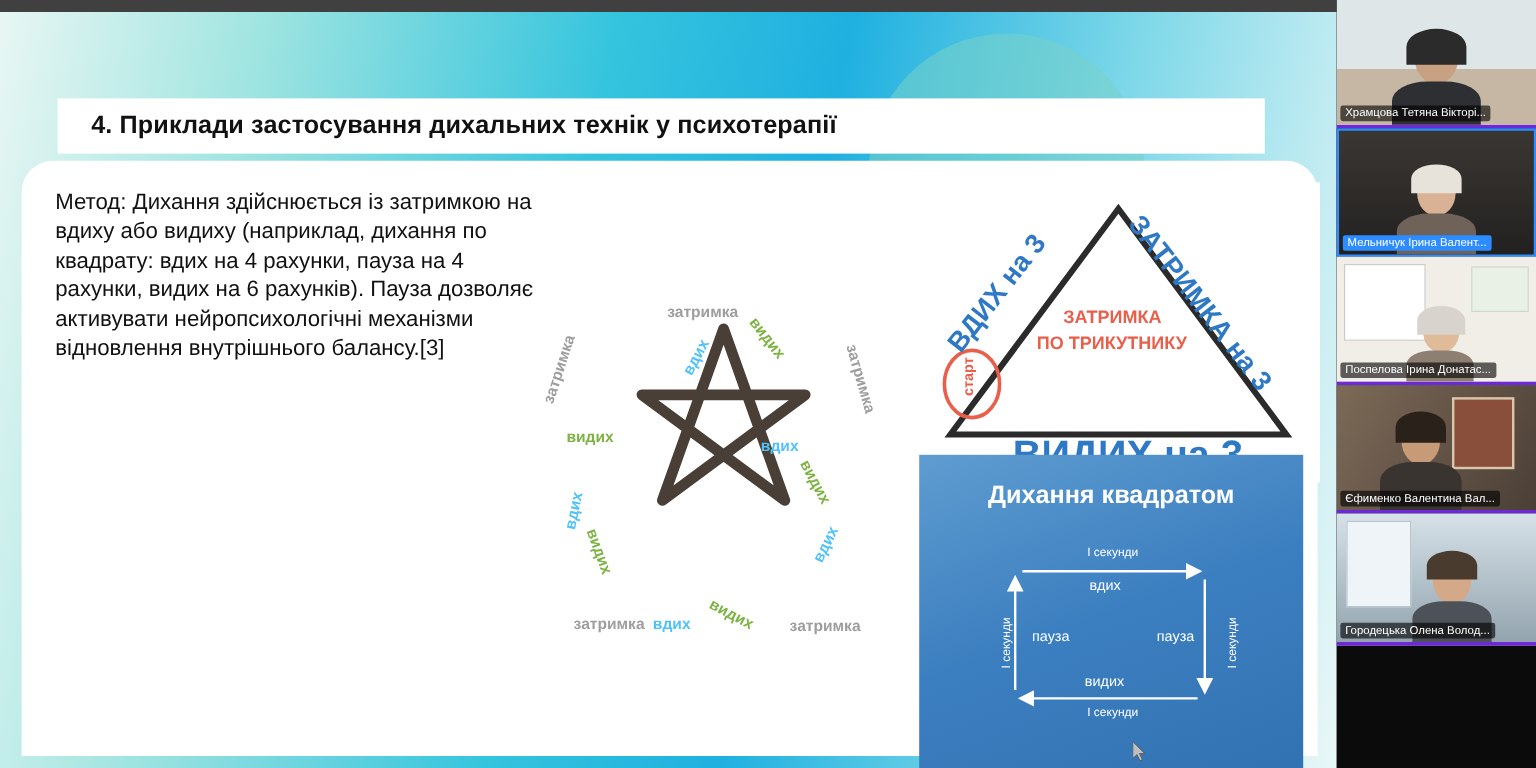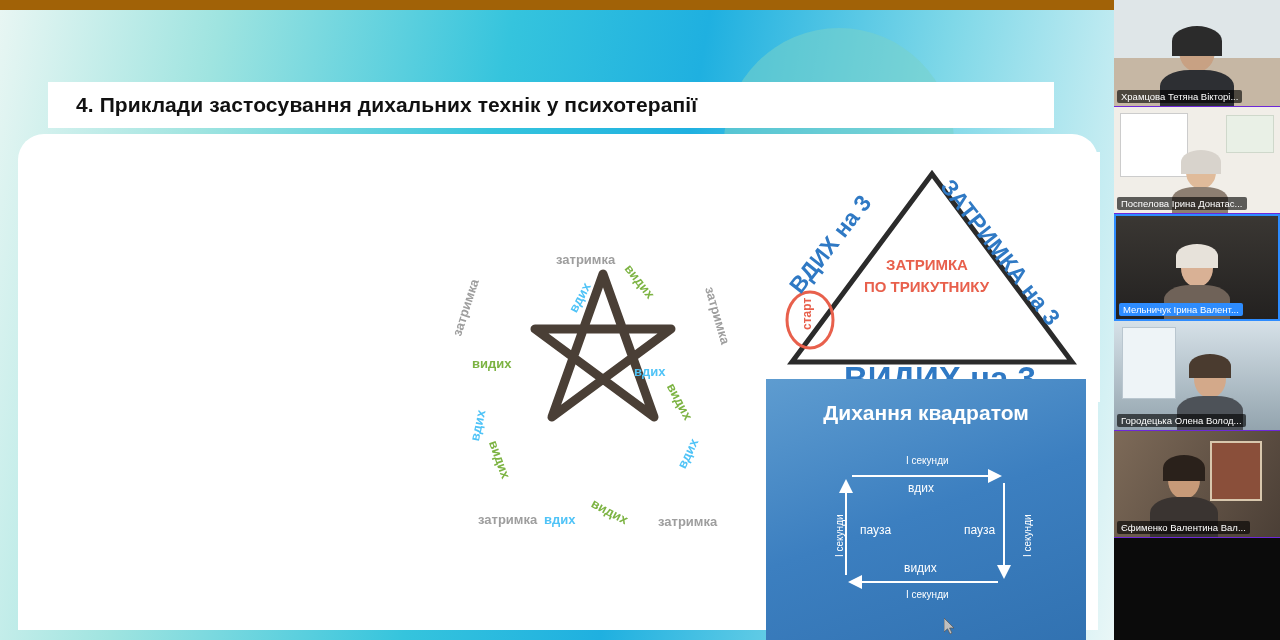--- a/index.html
+++ b/index.html
@@ -16,21 +16,21 @@
     background: #000;
   }
 
   
   #share-area {
     position: absolute;
     left: 0;
     top: 0;
     width: 1114px;
     height: 640px;
-    background: #a16207;
+    background: #404040;
     overflow: hidden;
   }
   #slide {
     position: absolute;
     left: 0;
     top: 10px;
     width: 1114px;
     height: 630px;
     background: linear-gradient(100deg, #e8f6f3 0%, #9fe4e0 18%, #35c4dd 42%, #1fb0e0 58%, #7fd8e8 78%, #eaf7f7 100%);
     overflow: hidden;
@@ -176,21 +176,21 @@
     top: 0;
     width: 166px;
     height: 640px;
     background: #0b0b0b;
   }
   .tile {
     position: relative;
     width: 166px;
     height: 107px;
     overflow: hidden;
-    border-bottom: 1px solid #6d28d9;
+    border-bottom: 3px solid #6d28d9;
     box-sizing: border-box;
   }
   .tile .name {
     position: absolute;
     left: 3px;
     bottom: 3px;
     max-width: 158px;
     padding: 1px 4px;
     background: rgba(0, 0, 0, 0.62);
     color: #fff;
@@ -226,20 +226,21 @@
 
       <div class="slide-orb"></div>
 
       <div class="slide-title-band">
         <span class="t">4. Приклади застосування дихальних технік у психотерапії</span>
       </div>
 
       <div class="slide-card">
 
         <div class="body-text">
+          <p>Метод: Дихання здійснюється із затримкою на вдиху або видиху (наприклад, дихання по квадрату: вдих на 4 рахунки, пауза на 4 рахунки, видих на 6 рахунків). Пауза дозволяє активувати нейропсихологічні механізми відновлення внутрішнього балансу.[3]</p>
         </div>
 
         <div class="star-fig">
           <svg width="330" height="340" viewBox="0 0 330 340">
             <polygon points="165,62 216,205 97,117 233,117 114,205" fill="none" stroke="#4a3f36" stroke-width="9" stroke-linejoin="round" stroke-linecap="round"></polygon>
           </svg>
           <span class="star-lbl lbl-gray" style="left:118px; top:40px;">затримка</span>
           <span class="star-lbl lbl-green" style="left:182px; top:62px; transform:rotate(52deg);">видих</span>
           <span class="star-lbl lbl-blue" style="left:126px; top:78px; transform:rotate(-62deg);">вдих</span>
           <span class="star-lbl lbl-blue" style="left:196px; top:152px;">вдих</span>
@@ -307,58 +308,58 @@
     <div class="tile" style="background:#cfd7d9;">
       <div style="position:absolute;left:0;top:0;right:0;bottom:0;background:linear-gradient(#dfe6e8 55%,#c6b7a4 55%);"></div>
       <div class="person" style="width:78px;height:84px;">
         <div class="head" style="left:21px;top:8px;width:36px;height:42px;background:#c8a183;"></div>
         <div class="head" style="left:14px;top:4px;width:50px;height:30px;background:#2b2b2b;border-radius:50% 50% 0 0;"></div>
         <div class="torso" style="left:2px;top:48px;width:74px;height:40px;background:#2d2f33;"></div>
       </div>
       <span class="name">Храмцова Тетяна Вікторі...</span>
     </div>
 
+    <div class="tile active" style="background:#2b2a28;">
+      <div style="position:absolute;left:0;top:0;right:0;bottom:0;background:linear-gradient(#3a3733,#232120);"></div>
+      <div class="person" style="width:70px;height:80px;">
+        <div class="head" style="left:19px;top:10px;width:32px;height:38px;background:#d9b195;"></div>
+        <div class="head" style="left:14px;top:5px;width:42px;height:24px;background:#e7e2da;border-radius:50% 50% 0 0;"></div>
+        <div class="torso" style="left:2px;top:46px;width:66px;height:36px;background:#6f6258;"></div>
+      </div>
+      <span class="name" style="background:#2d8cff;">Мельничук Ірина Валент...</span>
+    </div>
+
     <div class="tile" style="background:#e9e6df;">
       <div style="position:absolute;left:0;top:0;right:0;bottom:0;background:#f1eee8;"></div>
       <div style="position:absolute;left:6px;top:6px;width:66px;height:62px;background:#fff;border:1px solid #ccc;"></div>
       <div style="position:absolute;right:6px;top:8px;width:46px;height:36px;background:#e9f0e6;border:1px solid #cfd8cb;"></div>
       <div class="person" style="width:60px;height:66px;left:52%;">
         <div class="head" style="left:16px;top:8px;width:30px;height:34px;background:#e0bb9a;"></div>
         <div class="head" style="left:11px;top:3px;width:40px;height:24px;background:#d8d3cc;border-radius:50% 50% 0 0;"></div>
         <div class="torso" style="left:2px;top:40px;width:56px;height:30px;background:#8d7f72;"></div>
       </div>
       <span class="name">Поспелова Ірина Донатас...</span>
     </div>
 
-    <div class="tile active" style="background:#2b2a28;">
-      <div style="position:absolute;left:0;top:0;right:0;bottom:0;background:linear-gradient(#3a3733,#232120);"></div>
-      <div class="person" style="width:70px;height:80px;">
-        <div class="head" style="left:19px;top:10px;width:32px;height:38px;background:#d9b195;"></div>
-        <div class="head" style="left:14px;top:5px;width:42px;height:24px;background:#e7e2da;border-radius:50% 50% 0 0;"></div>
-        <div class="torso" style="left:2px;top:46px;width:66px;height:36px;background:#6f6258;"></div>
-      </div>
-      <span class="name" style="background:#2d8cff;">Мельничук Ірина Валент...</span>
+    <div class="tile" style="background:#6c5a4b;">
+      <div style="position:absolute;left:0;top:0;right:0;bottom:0;background:linear-gradient(120deg,#7d6a58,#4b3f36);"></div>
+      <div style="position:absolute;left:96px;top:10px;width:48px;height:56px;background:#8a4f3a;border:2px solid #d8c7ad;"></div>
+      <div class="person" style="width:72px;height:86px;left:42%;">
+        <div class="head" style="left:20px;top:10px;width:32px;height:38px;background:#c79a78;"></div>
+        <div class="head" style="left:15px;top:4px;width:42px;height:26px;background:#2a211b;border-radius:50% 50% 0 0;"></div>
+        <div class="torso" style="left:2px;top:46px;width:68px;height:40px;background:#3a3431;"></div>
+      </div>
+      <span class="name">Єфименко Валентина Вал...</span>
     </div>
 
     <div class="tile" style="background:#b9c6cf;height:110px;">
       <div style="position:absolute;left:0;top:0;right:0;bottom:0;background:linear-gradient(#d6e1e8,#93a4ae);"></div>
       <div style="position:absolute;left:8px;top:6px;width:52px;height:70px;background:#eef4f7;border:1px solid #b9c6cf;"></div>
       <div class="person" style="width:70px;height:82px;left:58%;">
         <div class="head" style="left:19px;top:12px;width:32px;height:38px;background:#d3a98a;"></div>
         <div class="head" style="left:14px;top:6px;width:42px;height:24px;background:#4a3b2f;border-radius:50% 50% 0 0;"></div>
         <div class="torso" style="left:2px;top:48px;width:66px;height:36px;background:#4d5258;"></div>
       </div>
       <span class="name">Городецька Олена Волод...</span>
     </div>
 
-    <div class="tile" style="background:#6c5a4b;">
-      <div style="position:absolute;left:0;top:0;right:0;bottom:0;background:linear-gradient(120deg,#7d6a58,#4b3f36);"></div>
-      <div style="position:absolute;left:96px;top:10px;width:48px;height:56px;background:#8a4f3a;border:2px solid #d8c7ad;"></div>
-      <div class="person" style="width:72px;height:86px;left:42%;">
-        <div class="head" style="left:20px;top:10px;width:32px;height:38px;background:#c79a78;"></div>
-        <div class="head" style="left:15px;top:4px;width:42px;height:26px;background:#2a211b;border-radius:50% 50% 0 0;"></div>
-        <div class="torso" style="left:2px;top:46px;width:68px;height:40px;background:#3a3431;"></div>
-      </div>
-      <span class="name">Єфименко Валентина Вал...</span>
-    </div>
-
   </div>
 </div>
 
 </body></html>

